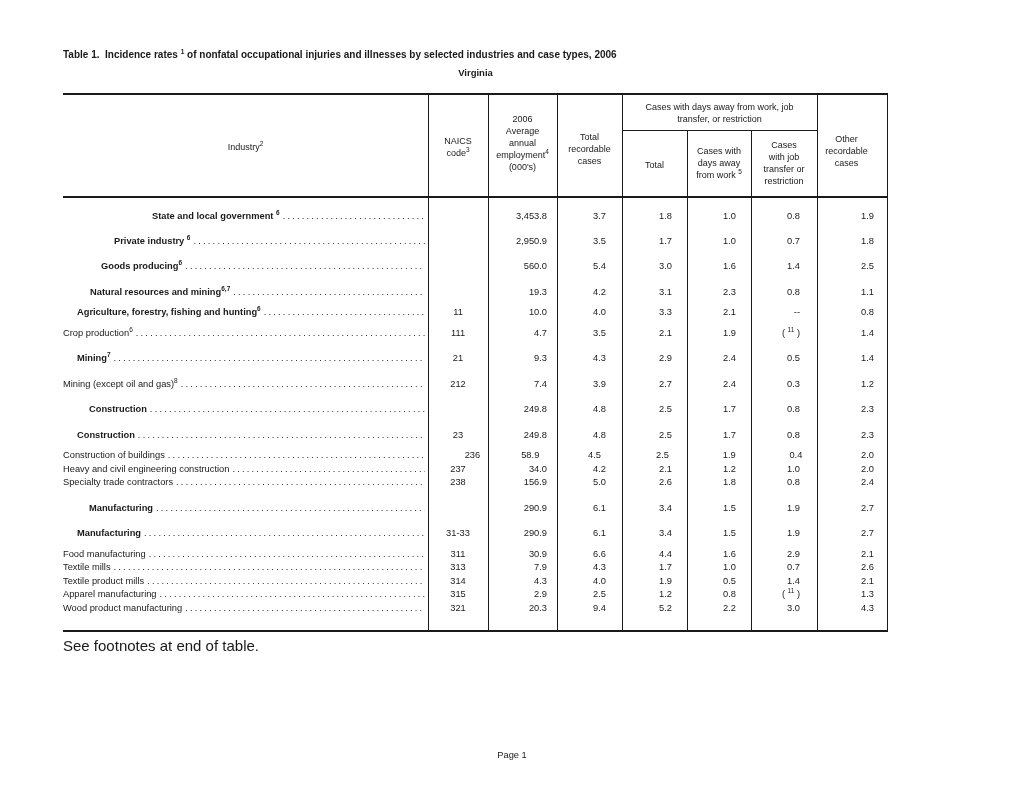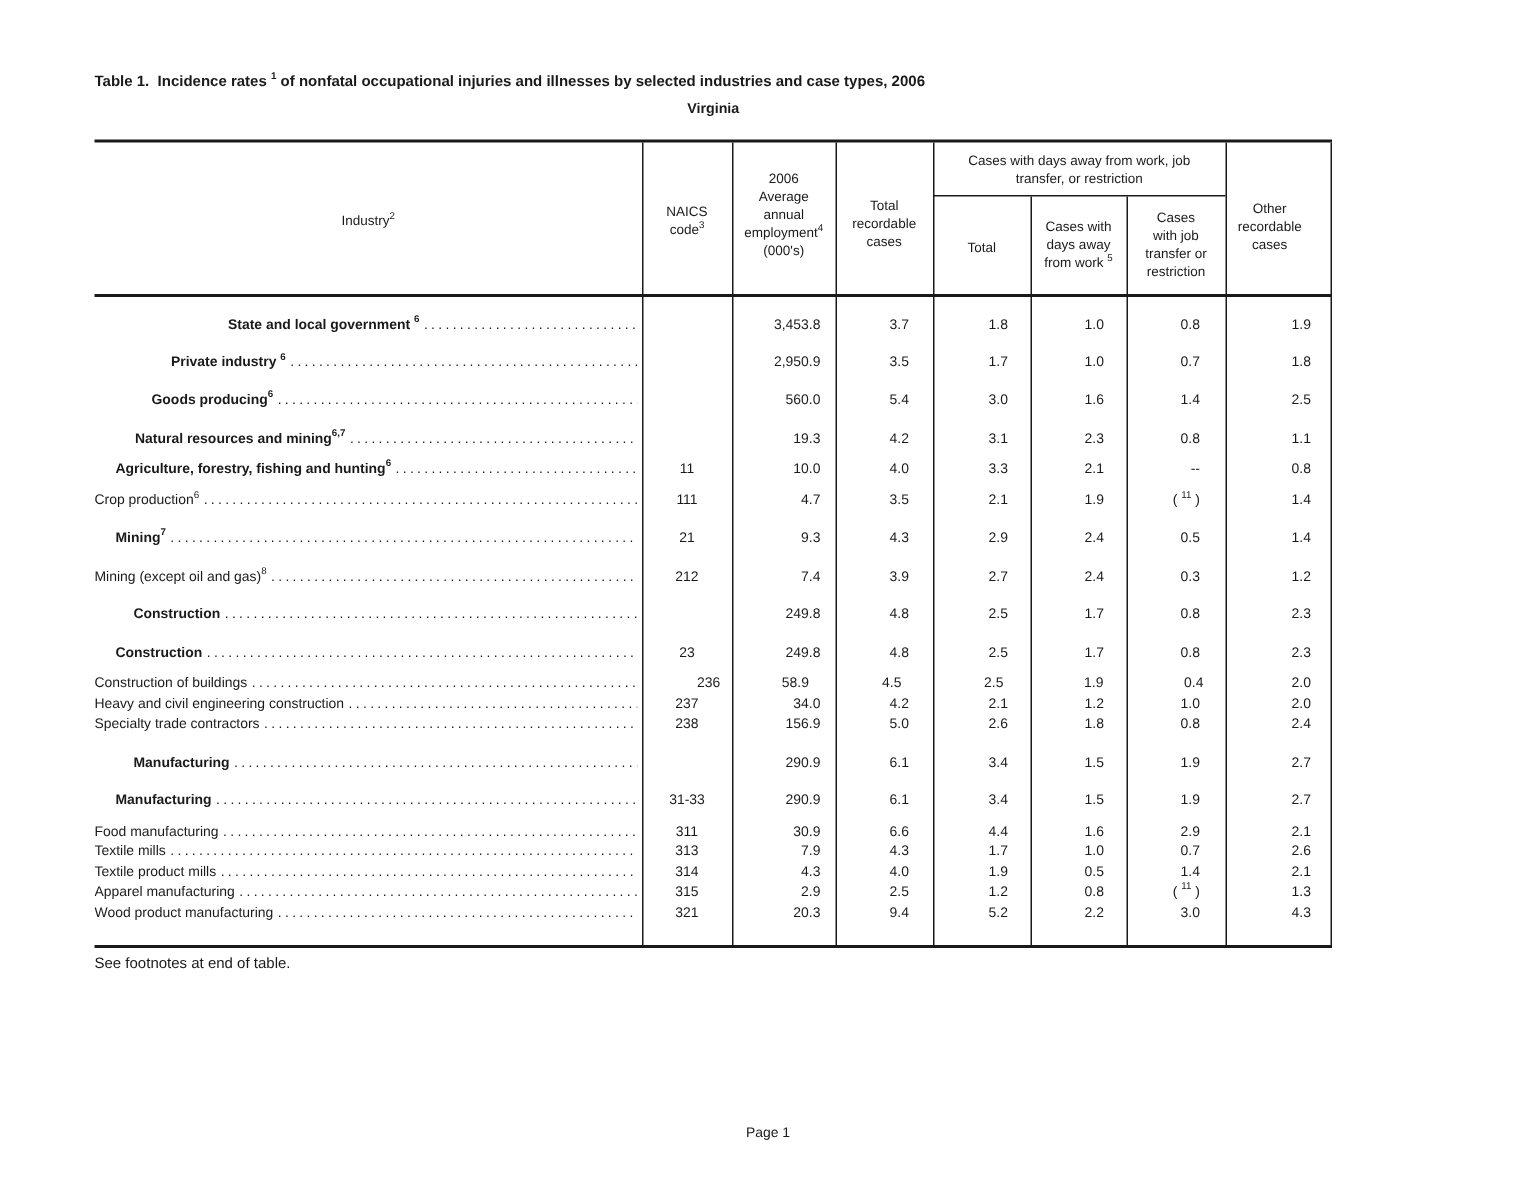--- a/index.html
+++ b/index.html
@@ -18,21 +18,21 @@
   .lbl{white-space:nowrap;}
   .dots{flex:1;overflow:hidden;white-space:nowrap;letter-spacing:2.2px;margin-left:3px;font-weight:normal;}
   .c{box-sizing:border-box;text-align:right;white-space:nowrap;}
   .c.naics{width:60px;text-align:center;padding-right:0;}
   .c.emp{width:69px;padding-right:10px;}
   .c.r1{width:65px;padding-right:16px;}
   .c.r2{width:65px;padding-right:15px;}
   .c.r3{width:64px;padding-right:15px;}
   .c.r4{width:66px;padding-right:17px;}
   .c.r5{width:71px;padding-right:14px;}
-  .footnote-line{position:absolute;left:63px;top:637px;font-size:10px;}
+  .footnote-line{position:absolute;left:63px;top:637px;font-size:15px;}
   .page-num{position:absolute;left:0;top:750px;width:1024px;text-align:center;font-size:9.3px;}
 </style>
 </head>
 <body>
 
 <div class="page-title"><span>Table 1.&nbsp; Incidence rates </span><sup>1</sup><span> of nonfatal occupational injuries and illnesses by selected industries and case types, 2006</span></div>
 
 <div class="subtitle">Virginia</div>
 
 <div class="tbl">

